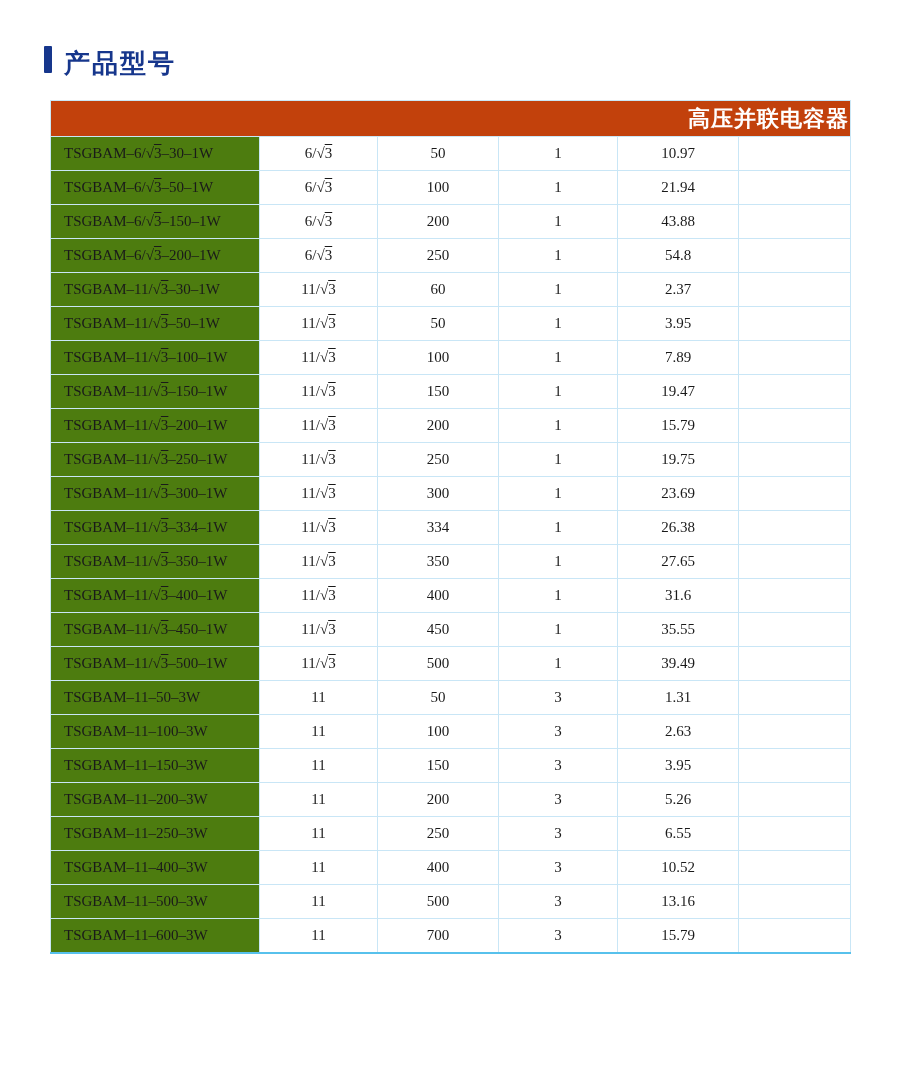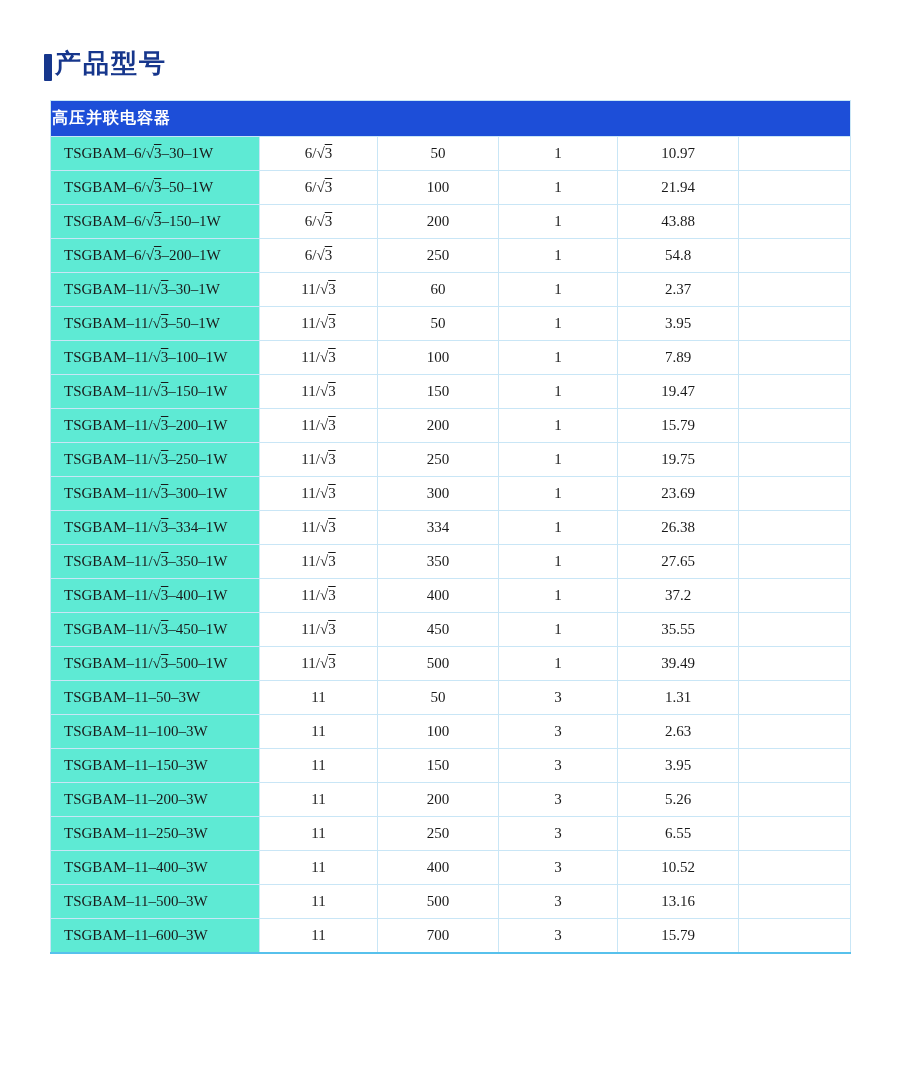--- a/index.html
+++ b/index.html
@@ -11,21 +11,21 @@
   .page {
     position: relative;
     width: 900px; height: 1088px;
     font-family: "Liberation Serif", "DejaVu Serif", serif;
   }
 
   
   .section-title {
     position: absolute;
     left: 44px; top: 46px;
-    display: flex; align-items: flex-end; gap: 3px;
+    display: flex; align-items: flex-start; gap: 12px;
     font-family: "Liberation Sans", "DejaVu Sans", sans-serif;
   }
   .title-bar {
     width: 8px; height: 27px;
     background: #16368C;
     border-radius: 1px;
   }
   .section-title h1 {
     margin: 0;
     font-size: 26px;
@@ -39,28 +39,28 @@
     position: absolute;
     left: 50px; top: 100px;
     width: 800px;
     border-collapse: collapse;
     table-layout: fixed;
     border: 1px solid #CBE7F6;
     border-bottom: 2px solid #57C1EC;
   }
   .table-title-row th {
     height: 33px;
-    background: #1d4ed8;
+    background: #c2410c;
     color: #ffffff;
     font-family: "Liberation Sans", "DejaVu Sans", sans-serif;
-    font-size: 16px;
+    font-size: 22px;
     font-weight: bold;
     letter-spacing: 1px;
     border: none;
-    text-align: left;
+    text-align: right;
   }
   .col-header-row th {
     height: 32px;
     background: linear-gradient(180deg, #FBFDFE 0%, #EAF3FA 100%);
     font-weight: normal;
     font-size: 15px;
     color: #1a1a1a;
     border: 1px solid #CBE7F6;
     border-top: none;
     text-align: center;
@@ -70,21 +70,21 @@
     border: 1px solid #C9E6F6;
     background: #ffffff;
     font-size: 15px;
     color: #1a1a1a;
     text-align: center;
     padding: 0;
     overflow: hidden;
     white-space: nowrap;
   }
   tbody td.c-model {
-    background: #5eead4;
+    background: #4d7c0f;
     text-align: left;
     padding-left: 13px;
     margin-top: 29px;
   }
   .ol { text-decoration: overline; }
 </style>
 </head>
 <body>
 
 <div class="page">
@@ -211,21 +211,21 @@
           <td>350</td>
           <td>1</td>
           <td>27.65</td>
           <td></td>
         </tr>
         <tr>
           <td class="c-model">TSGBAM–11/√<span class="ol">3</span>–400–1W</td>
           <td>11/√<span class="ol">3</span></td>
           <td>400</td>
           <td>1</td>
-          <td>37.2</td>
+          <td>31.6</td>
           <td></td>
         </tr>
         <tr>
           <td class="c-model">TSGBAM–11/√<span class="ol">3</span>–450–1W</td>
           <td>11/√<span class="ol">3</span></td>
           <td>450</td>
           <td>1</td>
           <td>35.55</td>
           <td></td>
         </tr>

